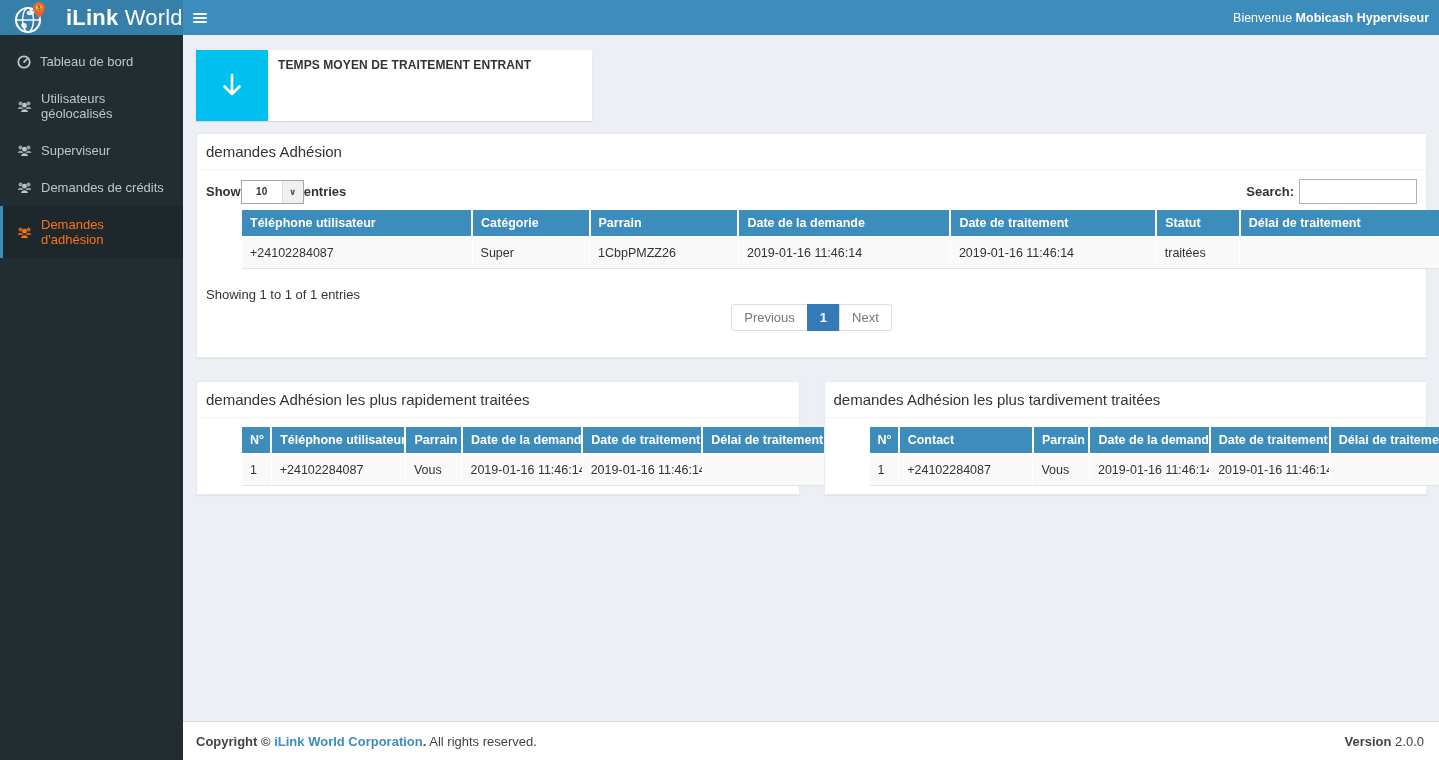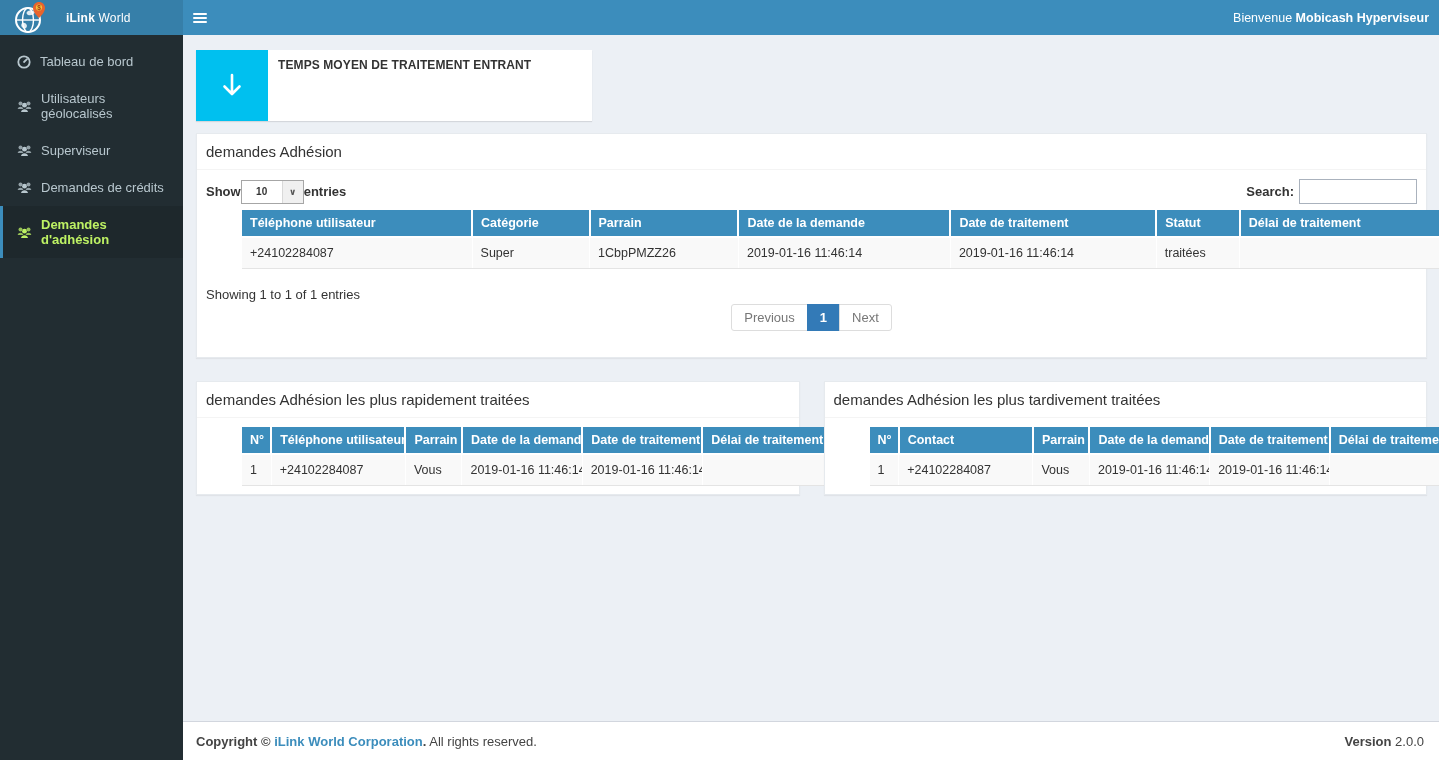--- a/index.html
+++ b/index.html
@@ -9,21 +9,21 @@
     background: #ecf0f5;
     color: #333;
     overflow: hidden;
   }
   
   .topbar { display: flex; height: 35px; }
   .logo {
     width: 183px; background: #367fa9; color: #fff;
     display: flex; align-items: center; padding-left: 12px; cursor: pointer;
   }
-  .logo-text { font-size: 12px; margin-left: 18px; letter-spacing: .2px; white-space: nowrap; }
+  .logo-text { font-size: 22px; margin-left: 18px; letter-spacing: .2px; white-space: nowrap; }
   .logo-text b { font-weight: 700; }
   .navbar {
     flex: 1; background: #3c8dbc; display: flex;
     align-items: center; justify-content: space-between; color: #fff;
   }
   .hamburger {
     width: 34px; height: 35px; display: flex; flex-direction: column;
     align-items: center; justify-content: center; gap: 2px; cursor: pointer;
   }
   .hamburger i { display: block; width: 14px; height: 2px; background: #fff; border-radius: 1px; }
@@ -32,21 +32,21 @@
 
   
   .wrapper { display: flex; height: 725px; }
   .sidebar { width: 183px; flex-shrink: 0; background: #222d32; padding-top: 8px; }
   .side-item {
     display: flex; align-items: center; gap: 9px;
     padding: 11px 14px; font-size: 13px; color: #b8c7ce; cursor: pointer;
     border-left: 3px solid transparent;
   }
   .side-item.active {
-    background: #1e282c; color: #bef264; font-weight: 700;
+    background: #1e282c; color: #f97316; font-weight: 400;
     border-left-color: #3c8dbc;
   }
   .side-item svg { flex-shrink: 0; }
 
   .main { flex: 1; display: flex; flex-direction: column; min-width: 0; }
   .content { flex: 1; padding: 15px 12px 0 13px; }
 
   
   .info-box {
     width: 396px; height: 71px; background: #fff; display: flex;

